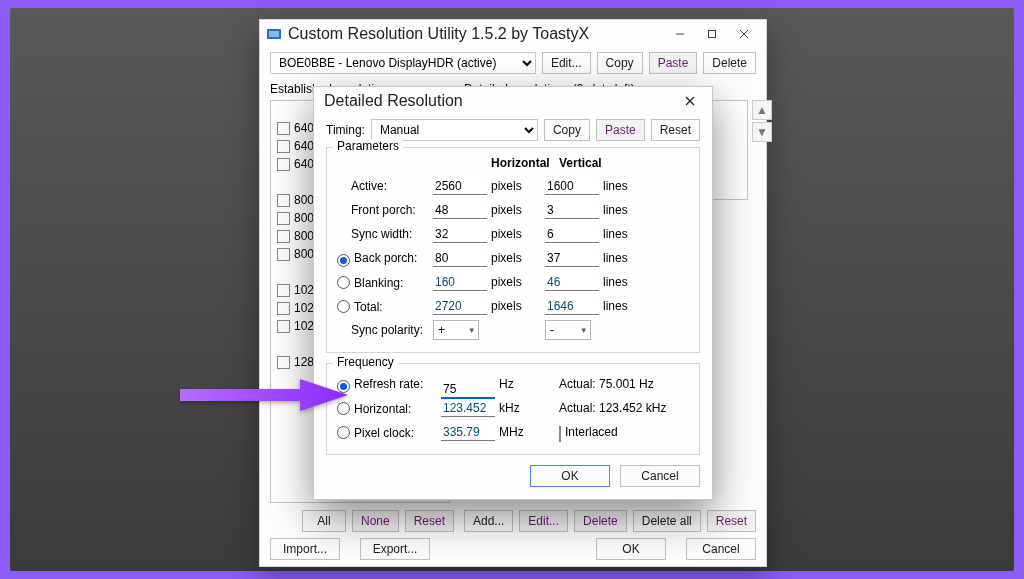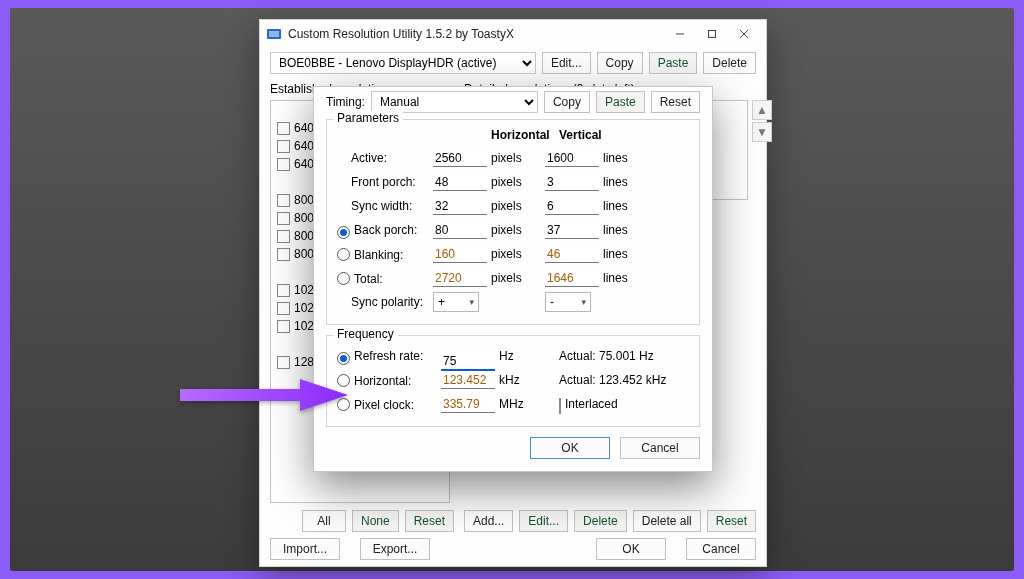--- a/index.html
+++ b/index.html
@@ -39,21 +39,21 @@
     height: 28px;
     display: flex;
     align-items: center;
     padding: 0 6px 0 6px;
   }
   .app-icon {
     width: 16px; height: 16px;
     margin-right: 6px;
     display: inline-flex; align-items:center; justify-content:center;
   }
-  .title-text { flex: 1; font-size: 12px; color:#222; }
+  .title-text { flex: 1; font-size: 16px; color:#222; }
   .win-btn {
     width: 32px; height: 28px;
     display:flex; align-items:center; justify-content:center;
     color:#444;
   }
   .win-btn svg { width:10px; height:10px; }
 
   .content {
     padding: 4px 10px 10px 10px;
   }
@@ -61,21 +61,21 @@
   select.native, .combo {
     border:1px solid #c8c8c8; background:#fff; height:22px;
     font: inherit; padding:0 4px;
   }
   .btn {
     border:1px solid #c0c0c0; background:#fbfbfb;
     height:22px; min-width:44px; padding:0 8px;
     font: inherit; color:#222;
     display:inline-flex; align-items:center; justify-content:center;
   }
-  .btn.disabled { color:#14532d; background:#f3f3f3; }
+  .btn.disabled { color:#701a75; background:#f3f3f3; }
   .btn.primary { border-color:#4c8bf5; }
 
   .section-label { display:block; margin:2px 0 4px 0; }
 
   .listbox {
     border:1px solid #c6c6c6; background:#fff;
     height: 403px; width: 180px; overflow:hidden;
   }
   .listbox2 {
     border:1px solid #c6c6c6; background:#fff;
@@ -164,21 +164,21 @@
   .radio-dot.on::after{
     content:""; width:7px; height:7px; border-radius:50%;
     background:#0a5fd8;
   }
   .inp {
     width:54px; height:18px; border:none;
     border-bottom:1px solid #777; font:inherit; text-align:left;
     padding:0 2px;
   }
   .inp.focus { border-bottom:2px solid #0a5fd8; width:54px;margin-top:12px; }
-  .inp.readonly { color:#a16207; }
+  .inp.readonly { color:#0c4a6e; }
   .unit { width:50px; padding-left:4px; }
   .unit2 { width:50px; padding-left:4px; }
   .cell-h { width:112px; display:flex; align-items:center; }
   .cell-v { width:112px; display:flex; align-items:center; }
 
   .sel-mini {
     width:46px; height:20px; border:1px solid #b8b8b8;
     display:flex; align-items:center; justify-content:space-between;
     padding:0 4px; background:#fff;
   }
@@ -353,20 +353,29 @@
       <button class="btn" style="min-width:70px">Import...</button>
       <button class="btn" style="min-width:70px">Export...</button>
       <span class="spacer"></span>
       <button class="btn" style="min-width:70px">OK</button>
       <button class="btn" style="min-width:70px">Cancel</button>
     </div>
   </div>
 </div>
 
 <div class="modal">
+  <div class="titlebar">
+    <span class="title-text" style="padding-left:4px">Detailed Resolution</span>
+    <div class="win-btn">
+      <svg viewBox="0 0 10 10">
+          <line x1="1" y1="1" x2="9" y2="9" stroke="#222" stroke-width="1.2"></line>
+          <line x1="9" y1="1" x2="1" y2="9" stroke="#222" stroke-width="1.2"></line>
+        </svg>
+    </div>
+  </div>
   <div class="content">
 
     <div class="row">
       <span>Timing:</span>
       <select class="native" style="flex:1">
         <option>Manual</option>
       </select>
       <button class="btn">Copy</button>
       <button class="btn disabled">Paste</button>
       <button class="btn">Reset</button>

